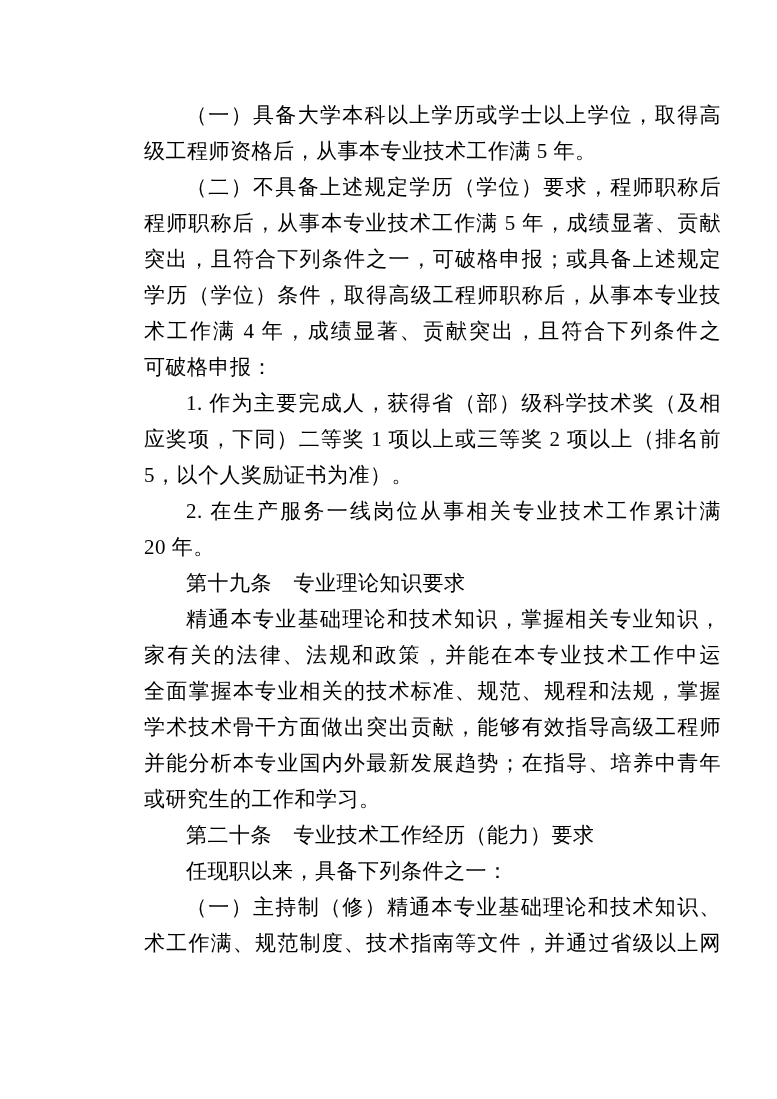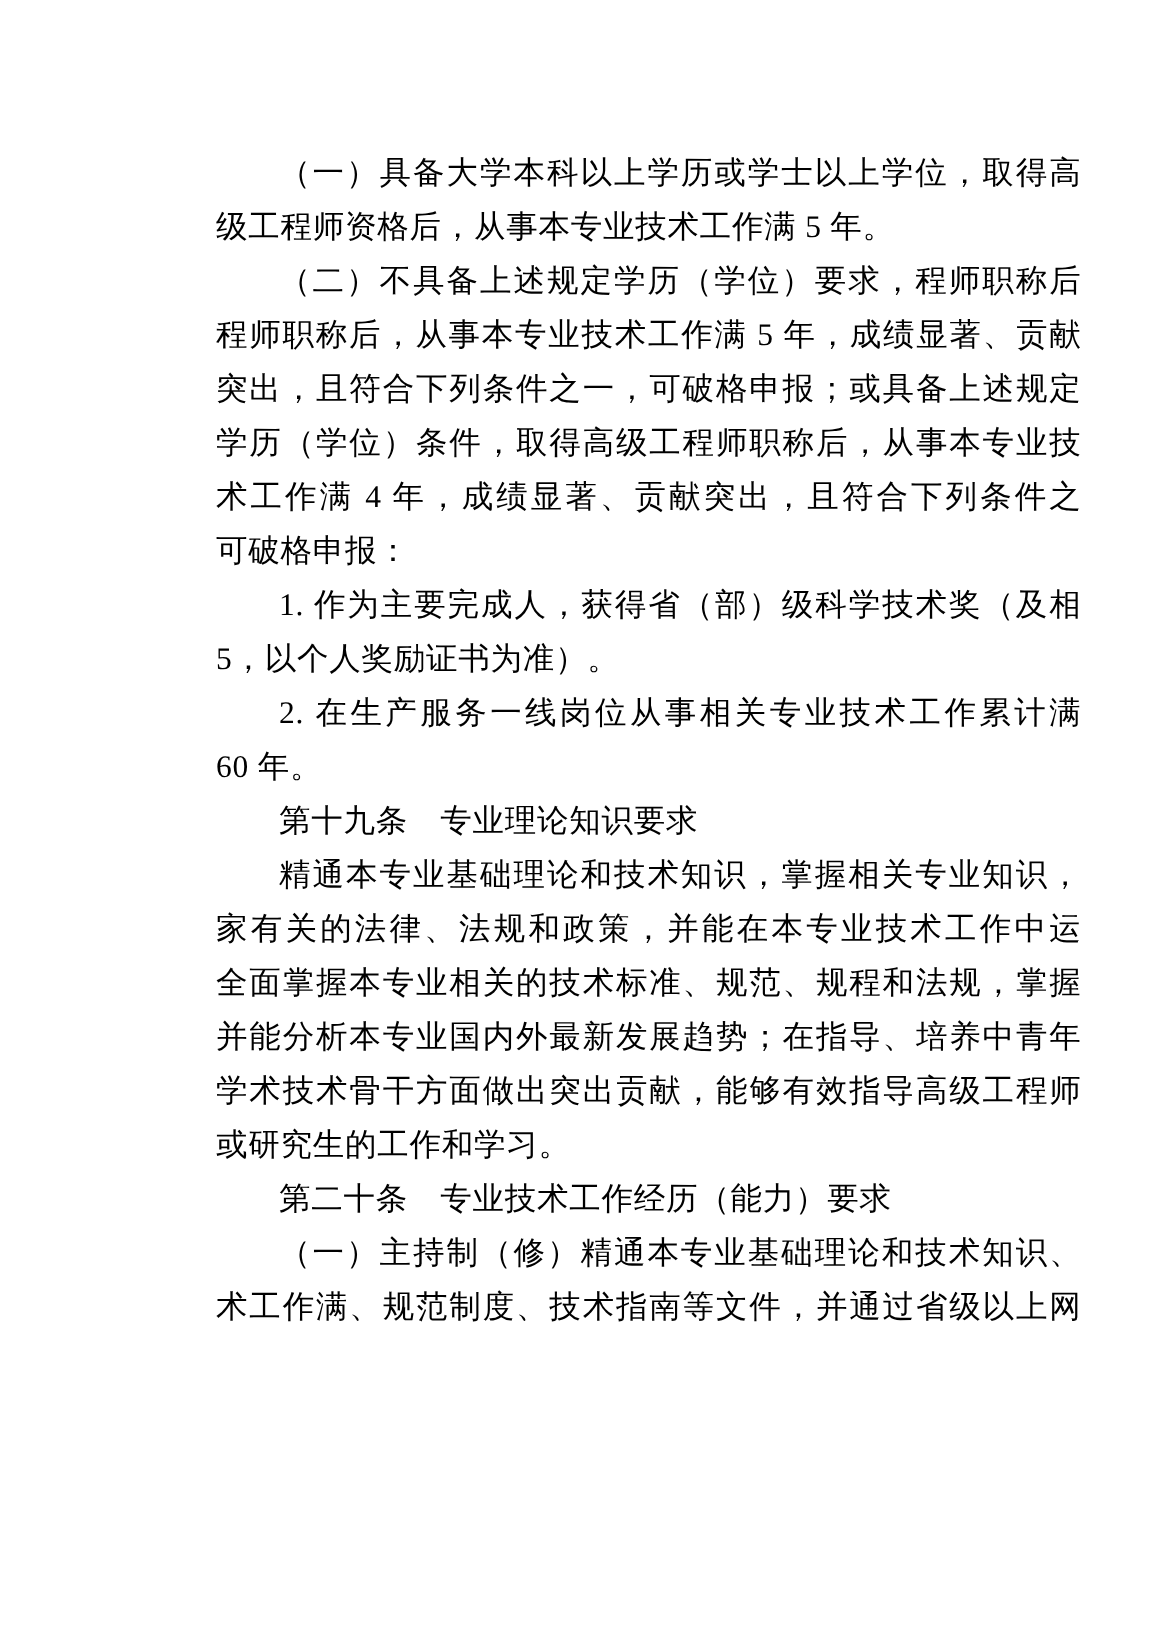--- a/index.html
+++ b/index.html
@@ -64,38 +64,42 @@
       <div class="paragraph">
         <div class="line fill para-first">（二）不具备上述规定学历（学位）要求，程师职称后</div>
         <div class="line fill">程师职称后，从事本专业技术工作满 5 年，成绩显著、贡献</div>
         <div class="line fill">突出，且符合下列条件之一，可破格申报；或具备上述规定</div>
         <div class="line fill">学历（学位）条件，取得高级工程师职称后，从事本专业技</div>
         <div class="line fill">术工作满 4 年，成绩显著、贡献突出，且符合下列条件之一，</div>
         <div class="line">可破格申报：</div>
       </div>
       <div class="paragraph">
         <div class="line fill para-first">1. 作为主要完成人，获得省（部）级科学技术奖（及相</div>
+        <div class="line fill">应奖项，下同）二等奖 1 项以上或三等奖 2 项以上（排名前</div>
         <div class="line">5，以个人奖励证书为准）。</div>
       </div>
       <div class="paragraph">
         <div class="line fill para-first">2. 在生产服务一线岗位从事相关专业技术工作累计满</div>
-        <div class="line">60 年。</div>
+        <div class="line">20 年。</div>
       </div>
       <div class="paragraph">
         <div class="line para-first">第十九条　专业理论知识要求</div>
       </div>
       <div class="paragraph">
         <div class="line fill para-first">精通本专业基础理论和技术知识，掌握相关专业知识，</div>
         <div class="line fill">家有关的法律、法规和政策，并能在本专业技术工作中运用；</div>
         <div class="line fill">全面掌握本专业相关的技术标准、规范、规程和法规，掌握</div>
+        <div class="line fill">学术技术骨干方面做出突出贡献，能够有效指导高级工程师</div>
         <div class="line fill">并能分析本专业国内外最新发展趋势；在指导、培养中青年</div>
-        <div class="line fill">学术技术骨干方面做出突出贡献，能够有效指导高级工程师</div>
         <div class="line">或研究生的工作和学习。</div>
       </div>
       <div class="paragraph">
         <div class="line para-first">第二十条　专业技术工作经历（能力）要求</div>
+      </div>
+      <div class="paragraph">
+        <div class="line para-first">任现职以来，具备下列条件之一：</div>
       </div>
       <div class="paragraph">
         <div class="line fill para-first">（一）主持制（修）精通本专业基础理论和技术知识、</div>
         <div class="line fill">术工作满、规范制度、技术指南等文件，并通过省级以上网</div>
       </div>
     </div>
 </div>
 
 </body></html>

